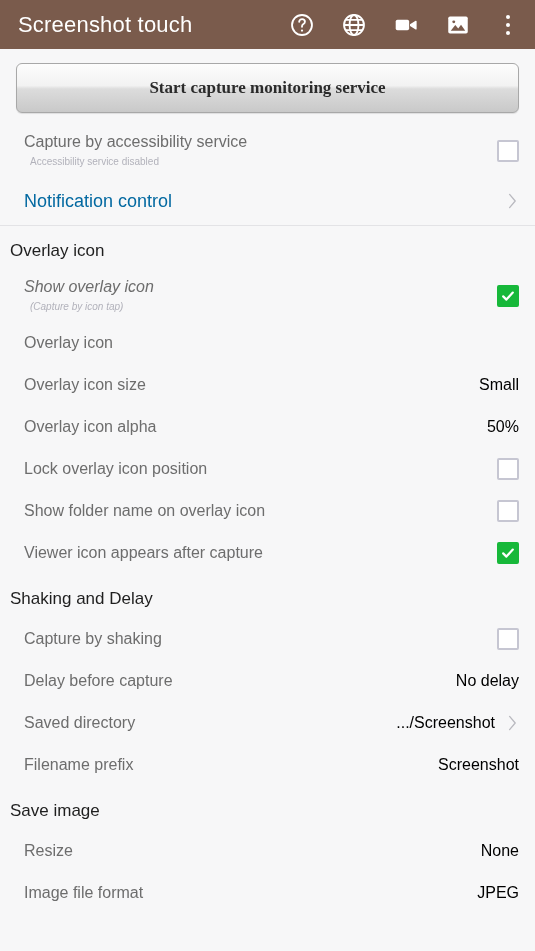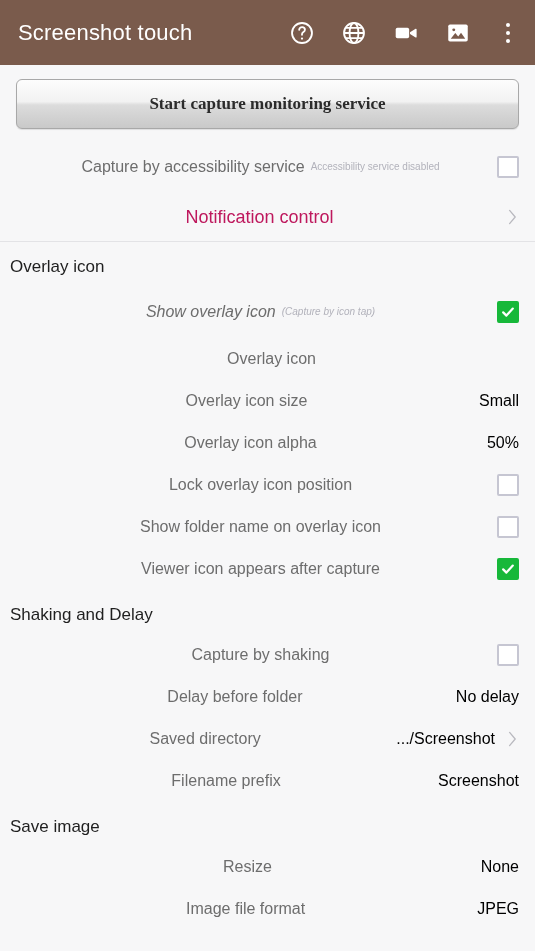--- a/index.html
+++ b/index.html
@@ -6,21 +6,21 @@
   html, body {
     width: 535px;
     height: 951px;
     overflow: hidden;
     background: #f7f7f8;
     font-family: "Liberation Sans", sans-serif;
   }
 
   
   .appbar {
-    height: 65px;
+    height: 49px;
     background: #7a5b4c;
     display: flex;
     align-items: center;
     padding: 0 14px 0 18px;
     position: relative;
   }
   .appbar-title {
     color: #ffffff;
     font-size: 22px;
     font-weight: 400;
@@ -71,21 +71,21 @@
   }
 
   
   .row {
     display: flex;
     align-items: center;
     padding: 0 16px 0 24px;
     min-height: 42px;
     cursor: pointer;
   }
-  .row-texts { display: flex; justify-content: center; flex: 1 1 auto; min-width: 0; }
+  .row-texts { display: flex; flex-direction: column; justify-content: center; flex: 1 1 auto; min-width: 0; }
   .row-label {
     font-size: 16px;
     color: #6d6d6d;
     line-height: 20px;
     white-space: nowrap;
   }
   .row-sub {
     font-size: 10px;
     color: #b2b2bb;
     line-height: 19px;
@@ -94,21 +94,21 @@
   .row-value {
     font-size: 16px;
     color: #000000;
     white-space: nowrap;
     margin-left: auto;
     padding-left: 10px;
   }
 
   
   .row-major { padding: 0 16px 0 24px; min-height: 48px; }
-  .row-major .row-label { font-size: 18px; color: #be185d; }
+  .row-major .row-label { font-size: 18px; color: #0369a1; }
 
   
   .section-head {
     font-size: 17px;
     color: #1f1f1f;
     padding: 14px 16px 8px 10px;
     line-height: 22px;
   }
 
   
@@ -280,21 +280,21 @@
 
   <div class="row">
     <div class="row-texts">
       <span class="row-label">Capture by shaking</span>
     </div>
     <div class="cbox"></div>
   </div>
 
   <div class="row">
     <div class="row-texts">
-      <span class="row-label">Delay before folder</span>
+      <span class="row-label">Delay before capture</span>
     </div>
     <span class="row-value">No delay</span>
   </div>
 
 
   <div class="row">
     <div class="row-texts">
       <span class="row-label">Saved directory</span>
     </div>
     <div class="value-with-chev">

